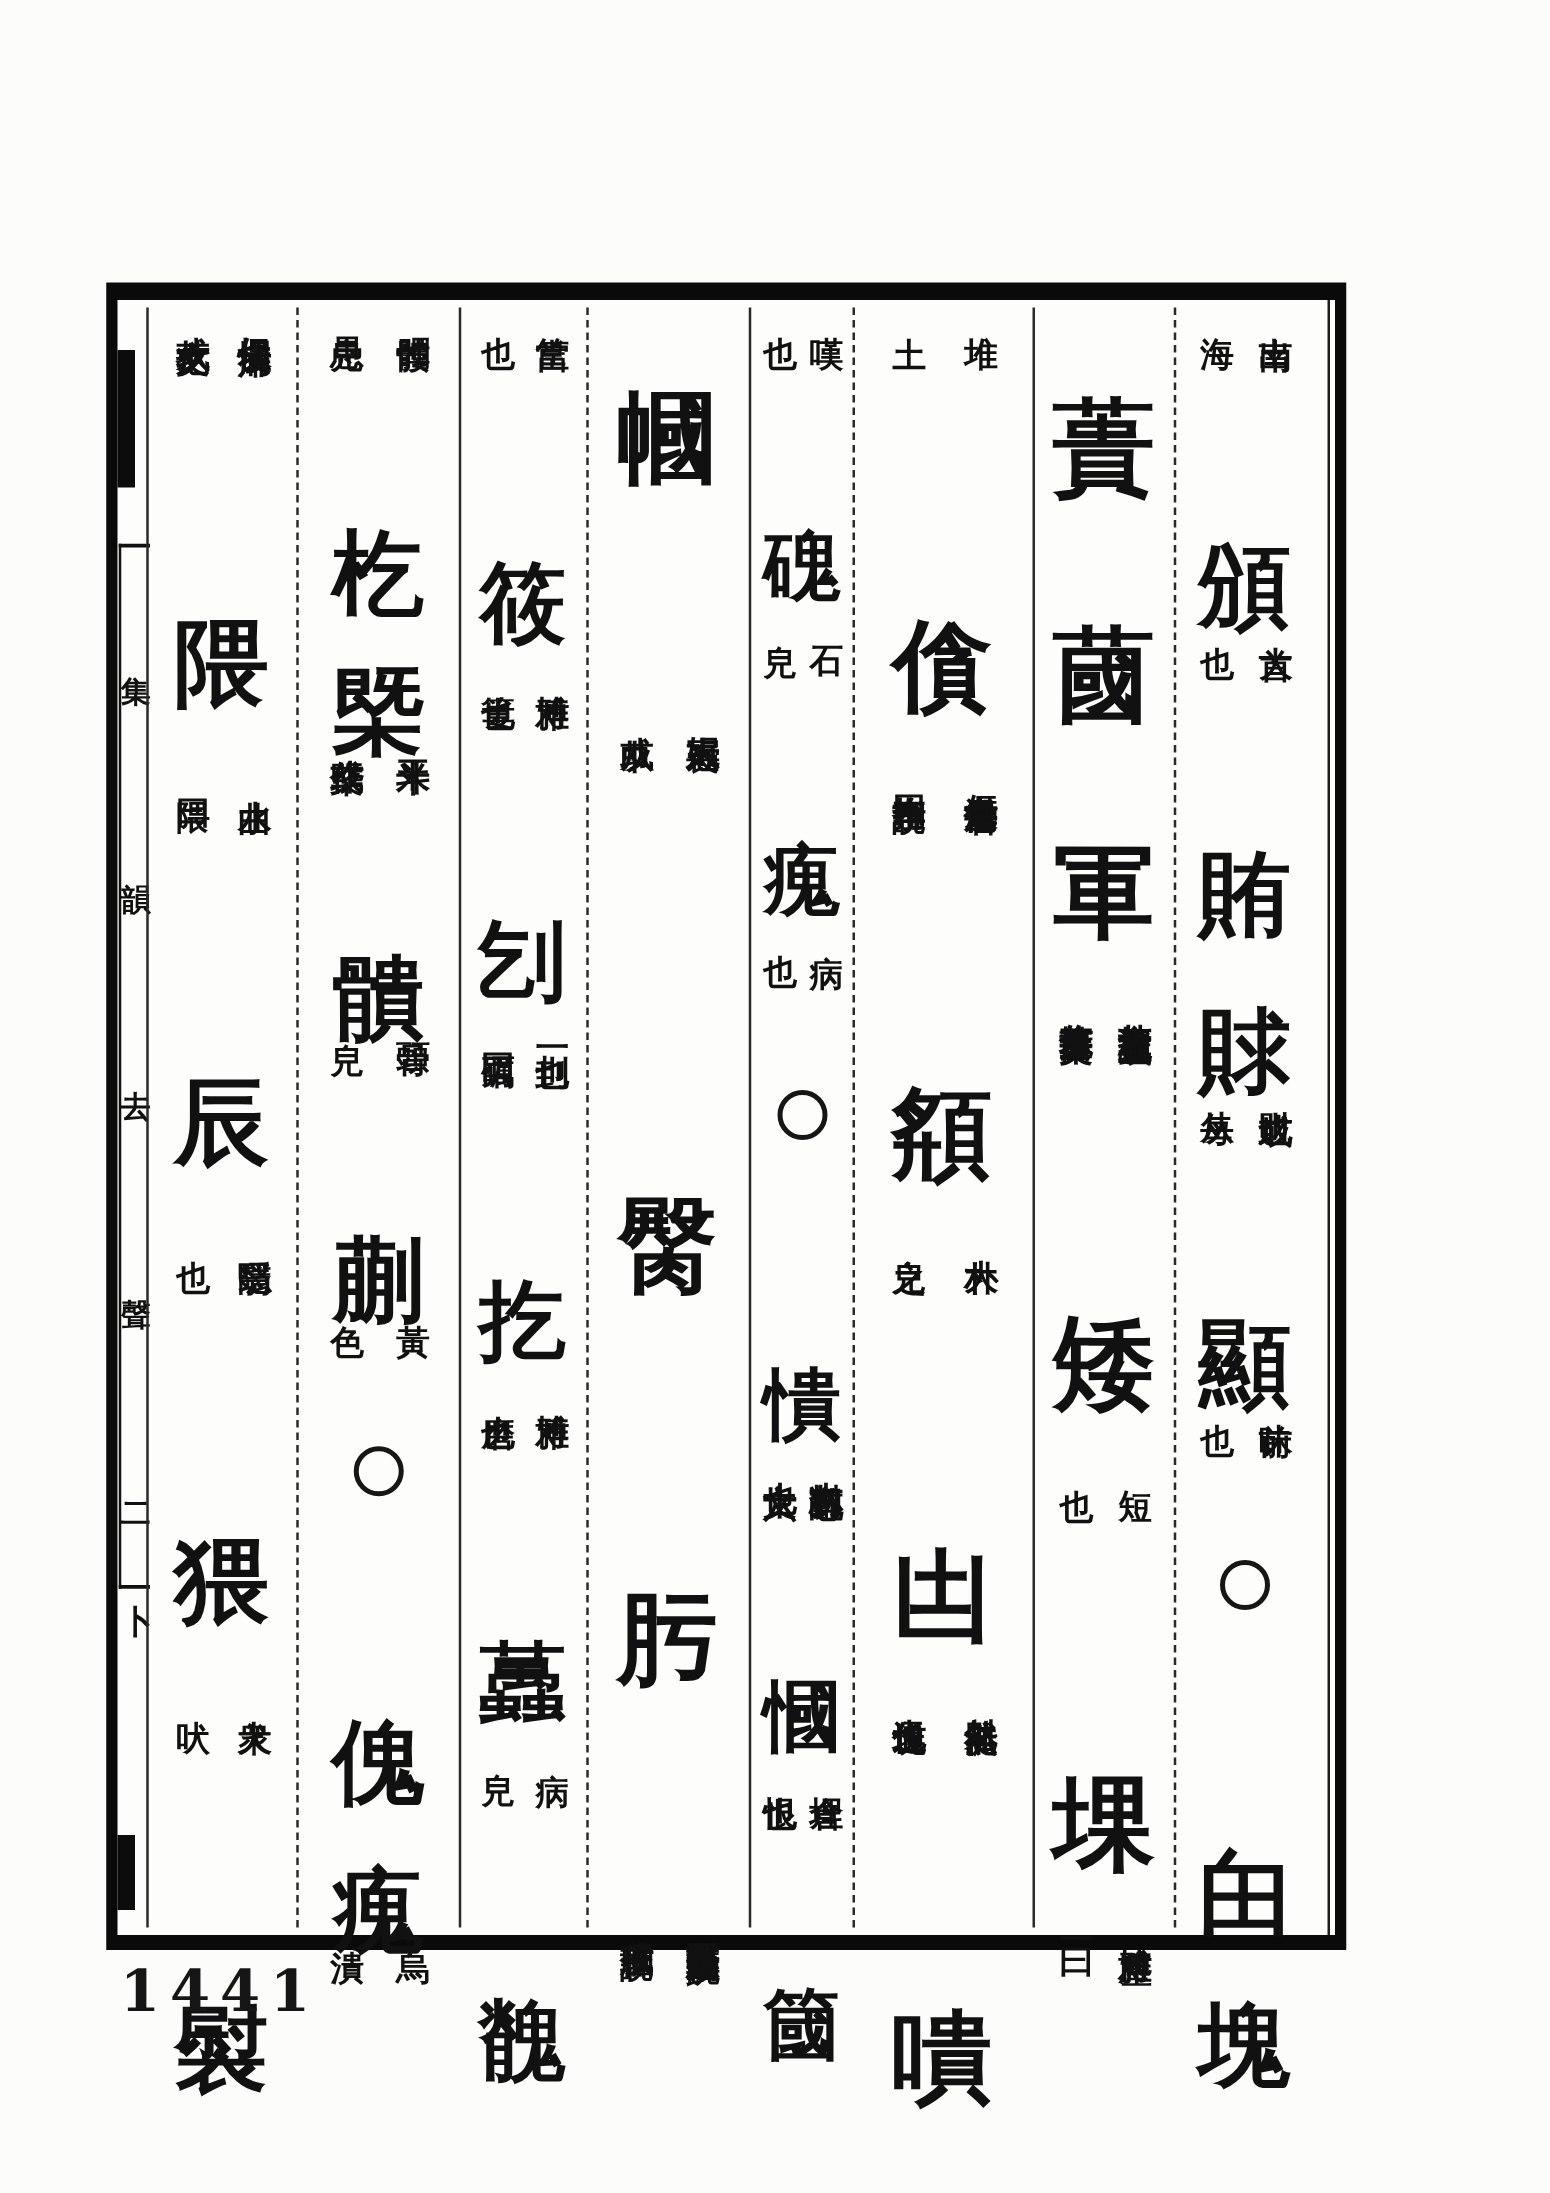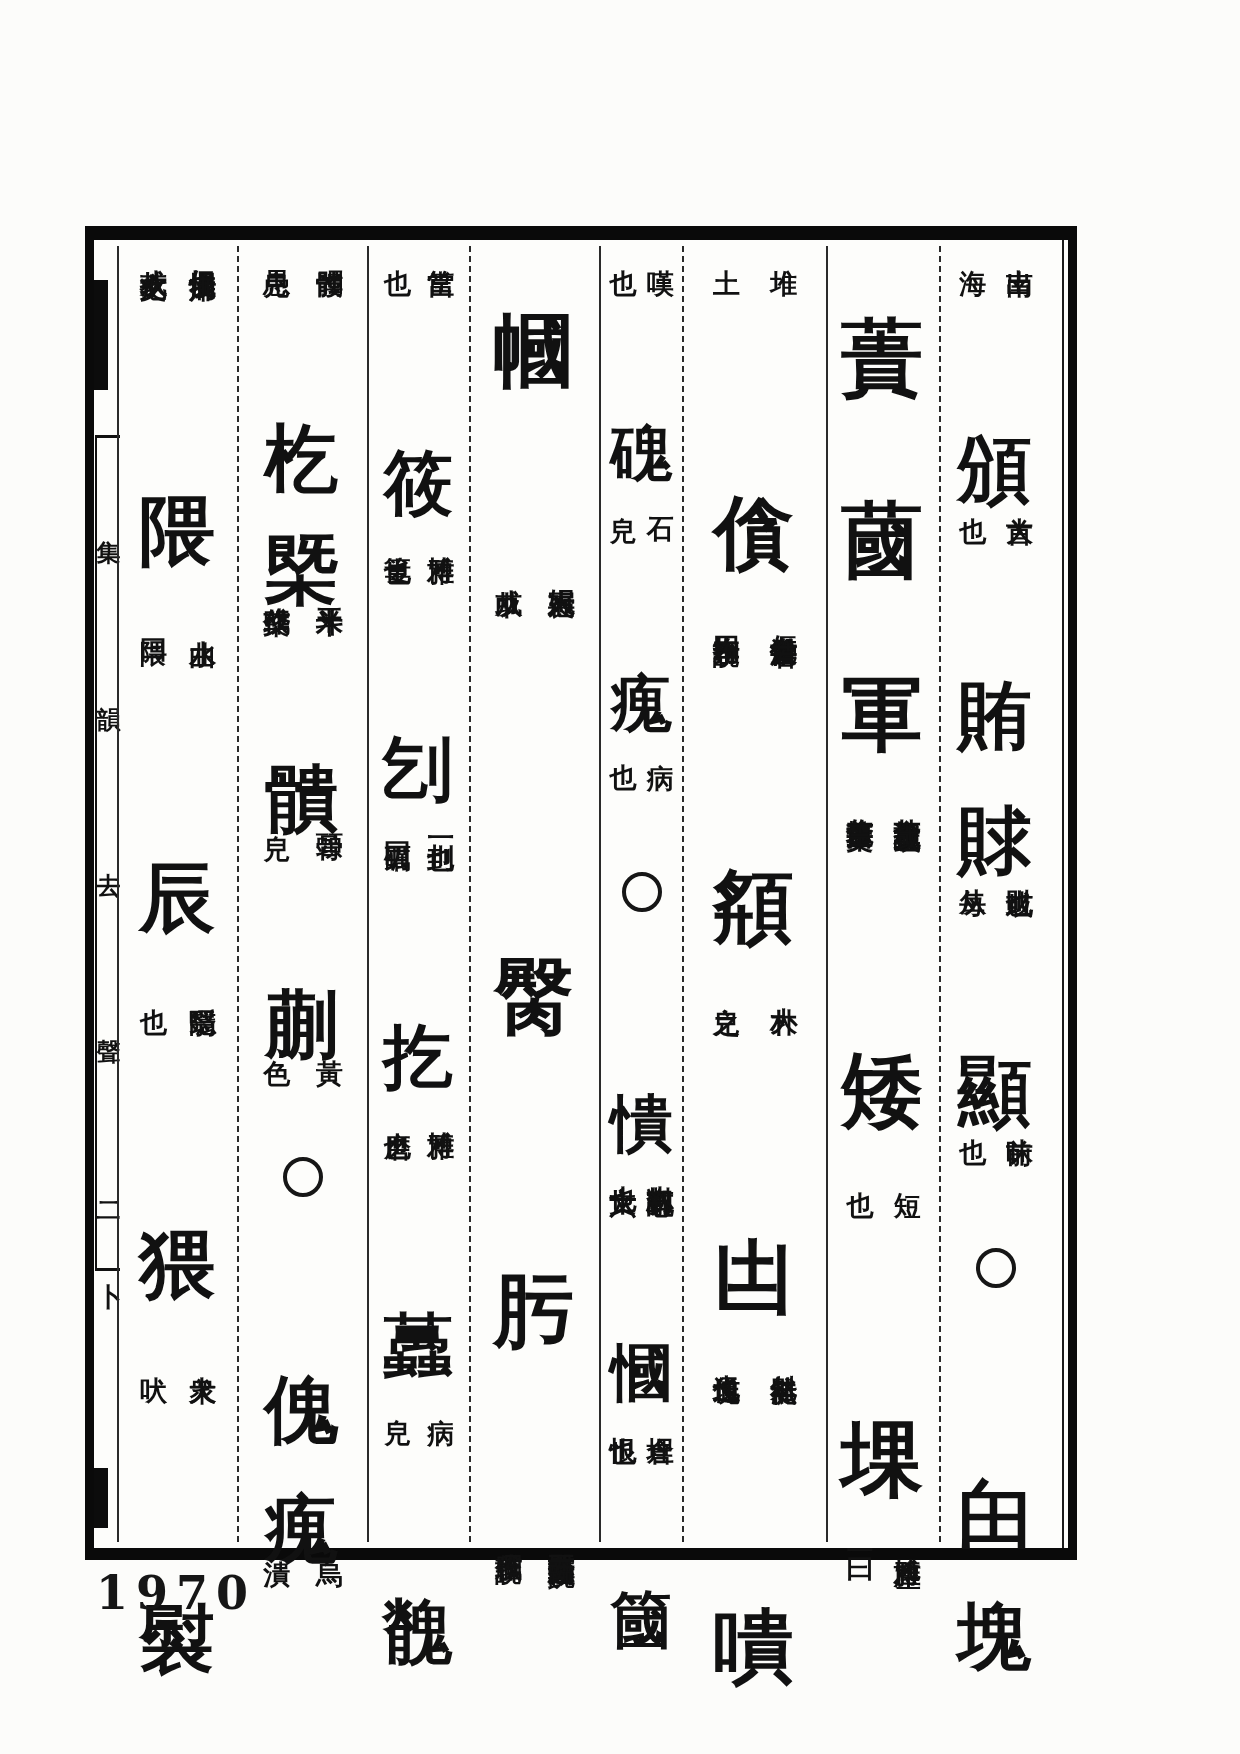--- a/index.html
+++ b/index.html
@@ -275,13 +275,13 @@
         <div class="big" style="font-size: 76px;">猥</div>
         <div class="pair">
           <div class="sub">犬衆</div>
           <div class="sub">吠</div>
         </div>
         <div class="big" style="font-size: 76px;">褽</div>
       </div>
     </div>
 </div>
 
-<div class="page-number">1970</div>
+<div class="page-number">1441</div>
 
 </body></html>

